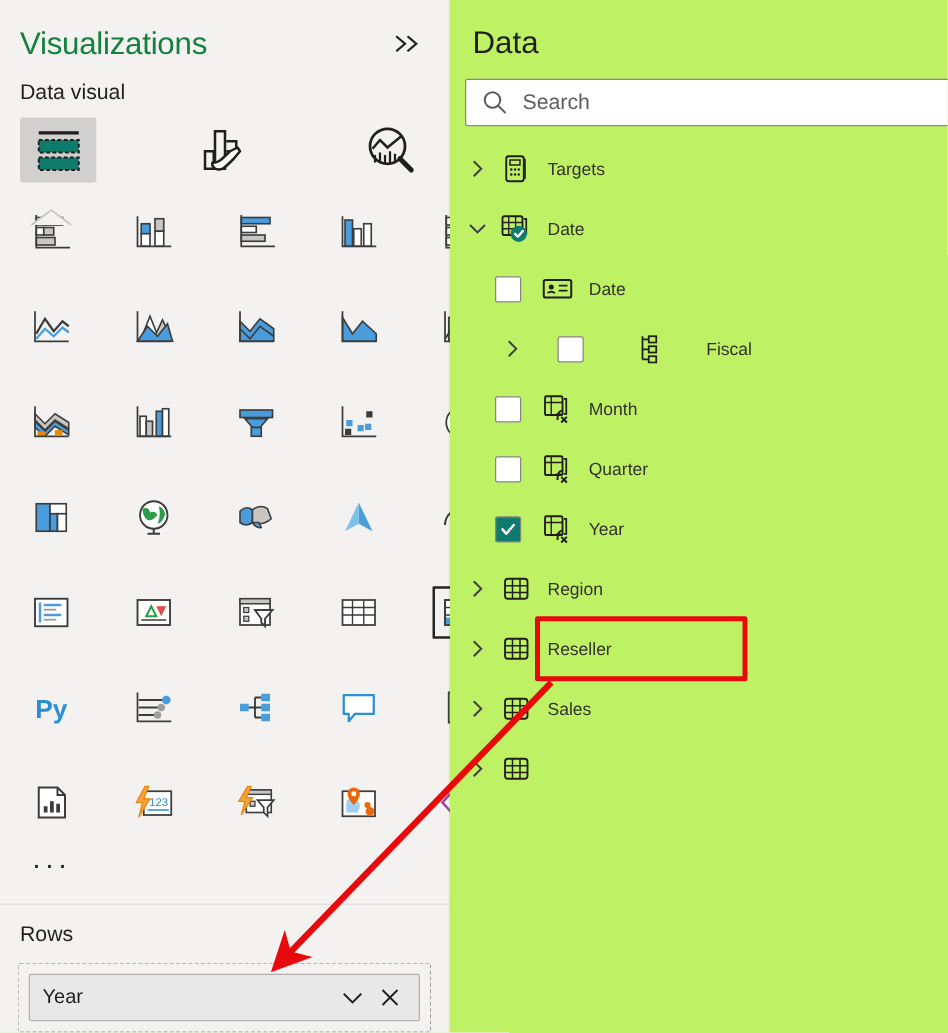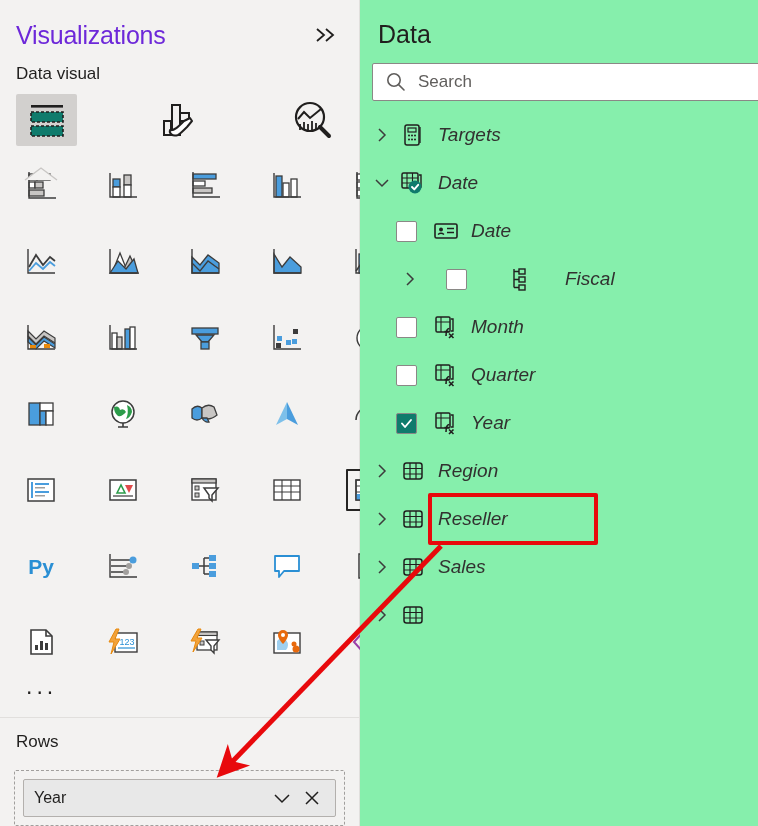--- a/index.html
+++ b/index.html
@@ -16,21 +16,21 @@
     width: 360px; height: 826px;
     background: #f3f2f1;
     position: relative;
     border-right: 1px solid #e1dfdd;
     display: flex; flex-direction: column;
   }
   .viz-header {
     display: flex; align-items: center; justify-content: space-between;
     padding: 20px 18px 0 16px;
   }
-  .viz-title { font-size: 25px; color: #6d28d9; font-weight: 400; letter-spacing: -0.2px; }
+  .viz-title { font-size: 25px; color: #15803d; font-weight: 400; letter-spacing: -0.2px; }
   .collapse-btn {
     width: 30px; height: 30px; display: flex; align-items: center; justify-content: center;
     cursor: pointer;
   }
   .build-label { padding: 14px 0 10px 16px; font-size: 17px; color: #201f1e; }
 
   .tabs-row { display: flex; padding: 0 16px; gap: 0; position: relative; height: 56px; }
   .tab-btn {
     width: 62px; height: 52px; display: flex; align-items: center; justify-content: center;
     cursor: pointer; position: relative; border-radius: 2px;
@@ -57,55 +57,55 @@
   }
   .viz-cell.selected { outline: 2px solid #252423; outline-offset: -3px; }
   .more-dots {
     padding: 14px 0 0 26px; font-size: 23px; color: #201f1e; letter-spacing: 4px;
     cursor: pointer; line-height: 12px;
   }
 
   .viz-spacer { flex: 1; }
   .wells-divider { height: 1px; background: #e1dfdd; margin: 0; }
   .wells-area { padding: 14px 14px 0 14px; }
-  .well-title { font-size: 17px; color: #201f1e; margin-bottom: 18px; padding-left: 2px; }
+  .well-title { font-size: 17px; color: #201f1e; margin-bottom: 12px; padding-left: 2px; }
   .well-drop {
     border: 1px dashed #a19f9d; border-radius: 2px;
     padding: 8px 8px; background: transparent;
   }
   .field-chip {
     height: 38px; background: #e8e8e8; border: 1px solid #b3b0ad; border-radius: 2px;
     display: flex; align-items: center; padding: 0 8px 0 10px;
     cursor: pointer;
   }
   .chip-label { flex: 1; font-size: 16px; color: #201f1e; }
   .chip-btn { width: 30px; height: 30px; display: flex; align-items: center; justify-content: center; cursor: pointer; }
 
   
   .data-pane {
-    width: 398px; height: 826px; background: #86efac; position: relative;
+    width: 398px; height: 826px; background: #bef264; position: relative;
     display: flex; flex-direction: column;
   }
   .data-header { padding: 20px 0 0 18px; }
   .data-title { font-size: 25px; color: #201f1e; }
   .search-wrap { padding: 14px 0 0 12px; }
   .search-box {
     height: 38px; width: 400px; background: #ffffff; border: 1px solid #8a8886;
     border-radius: 2px; display: flex; align-items: center; padding-left: 12px;
     cursor: text;
   }
   .search-placeholder { font-size: 17px; color: #605e5c; margin-left: 11px; }
 
   .tree { padding-top: 10px; }
   .node {
     height: 48px; display: flex; align-items: center; cursor: pointer; padding-left: 8px;
   }
   .twisty { width: 28px; display: flex; align-items: center; justify-content: center; flex-shrink: 0; }
   .node-icon { width: 34px; display: flex; align-items: center; justify-content: center; flex-shrink: 0; position: relative; }
-  .node-label { font-size: 19px; color: #323130; margin-left: 8px; white-space: nowrap; font-style: italic; }
+  .node-label { font-size: 14px; color: #323130; margin-left: 8px; white-space: nowrap; }
   .node.child { padding-left: 36px; }
   .chk {
     width: 21px; height: 21px; border: 1px solid #8a8886; background: #fff;
     border-radius: 2px; flex-shrink: 0; margin-right: 12px;
     display: flex; align-items: center; justify-content: center; cursor: pointer;
   }
   .chk.checked { background: #0f7b6c; border-color: #8a8886; }
 
   
   .annot-box {

